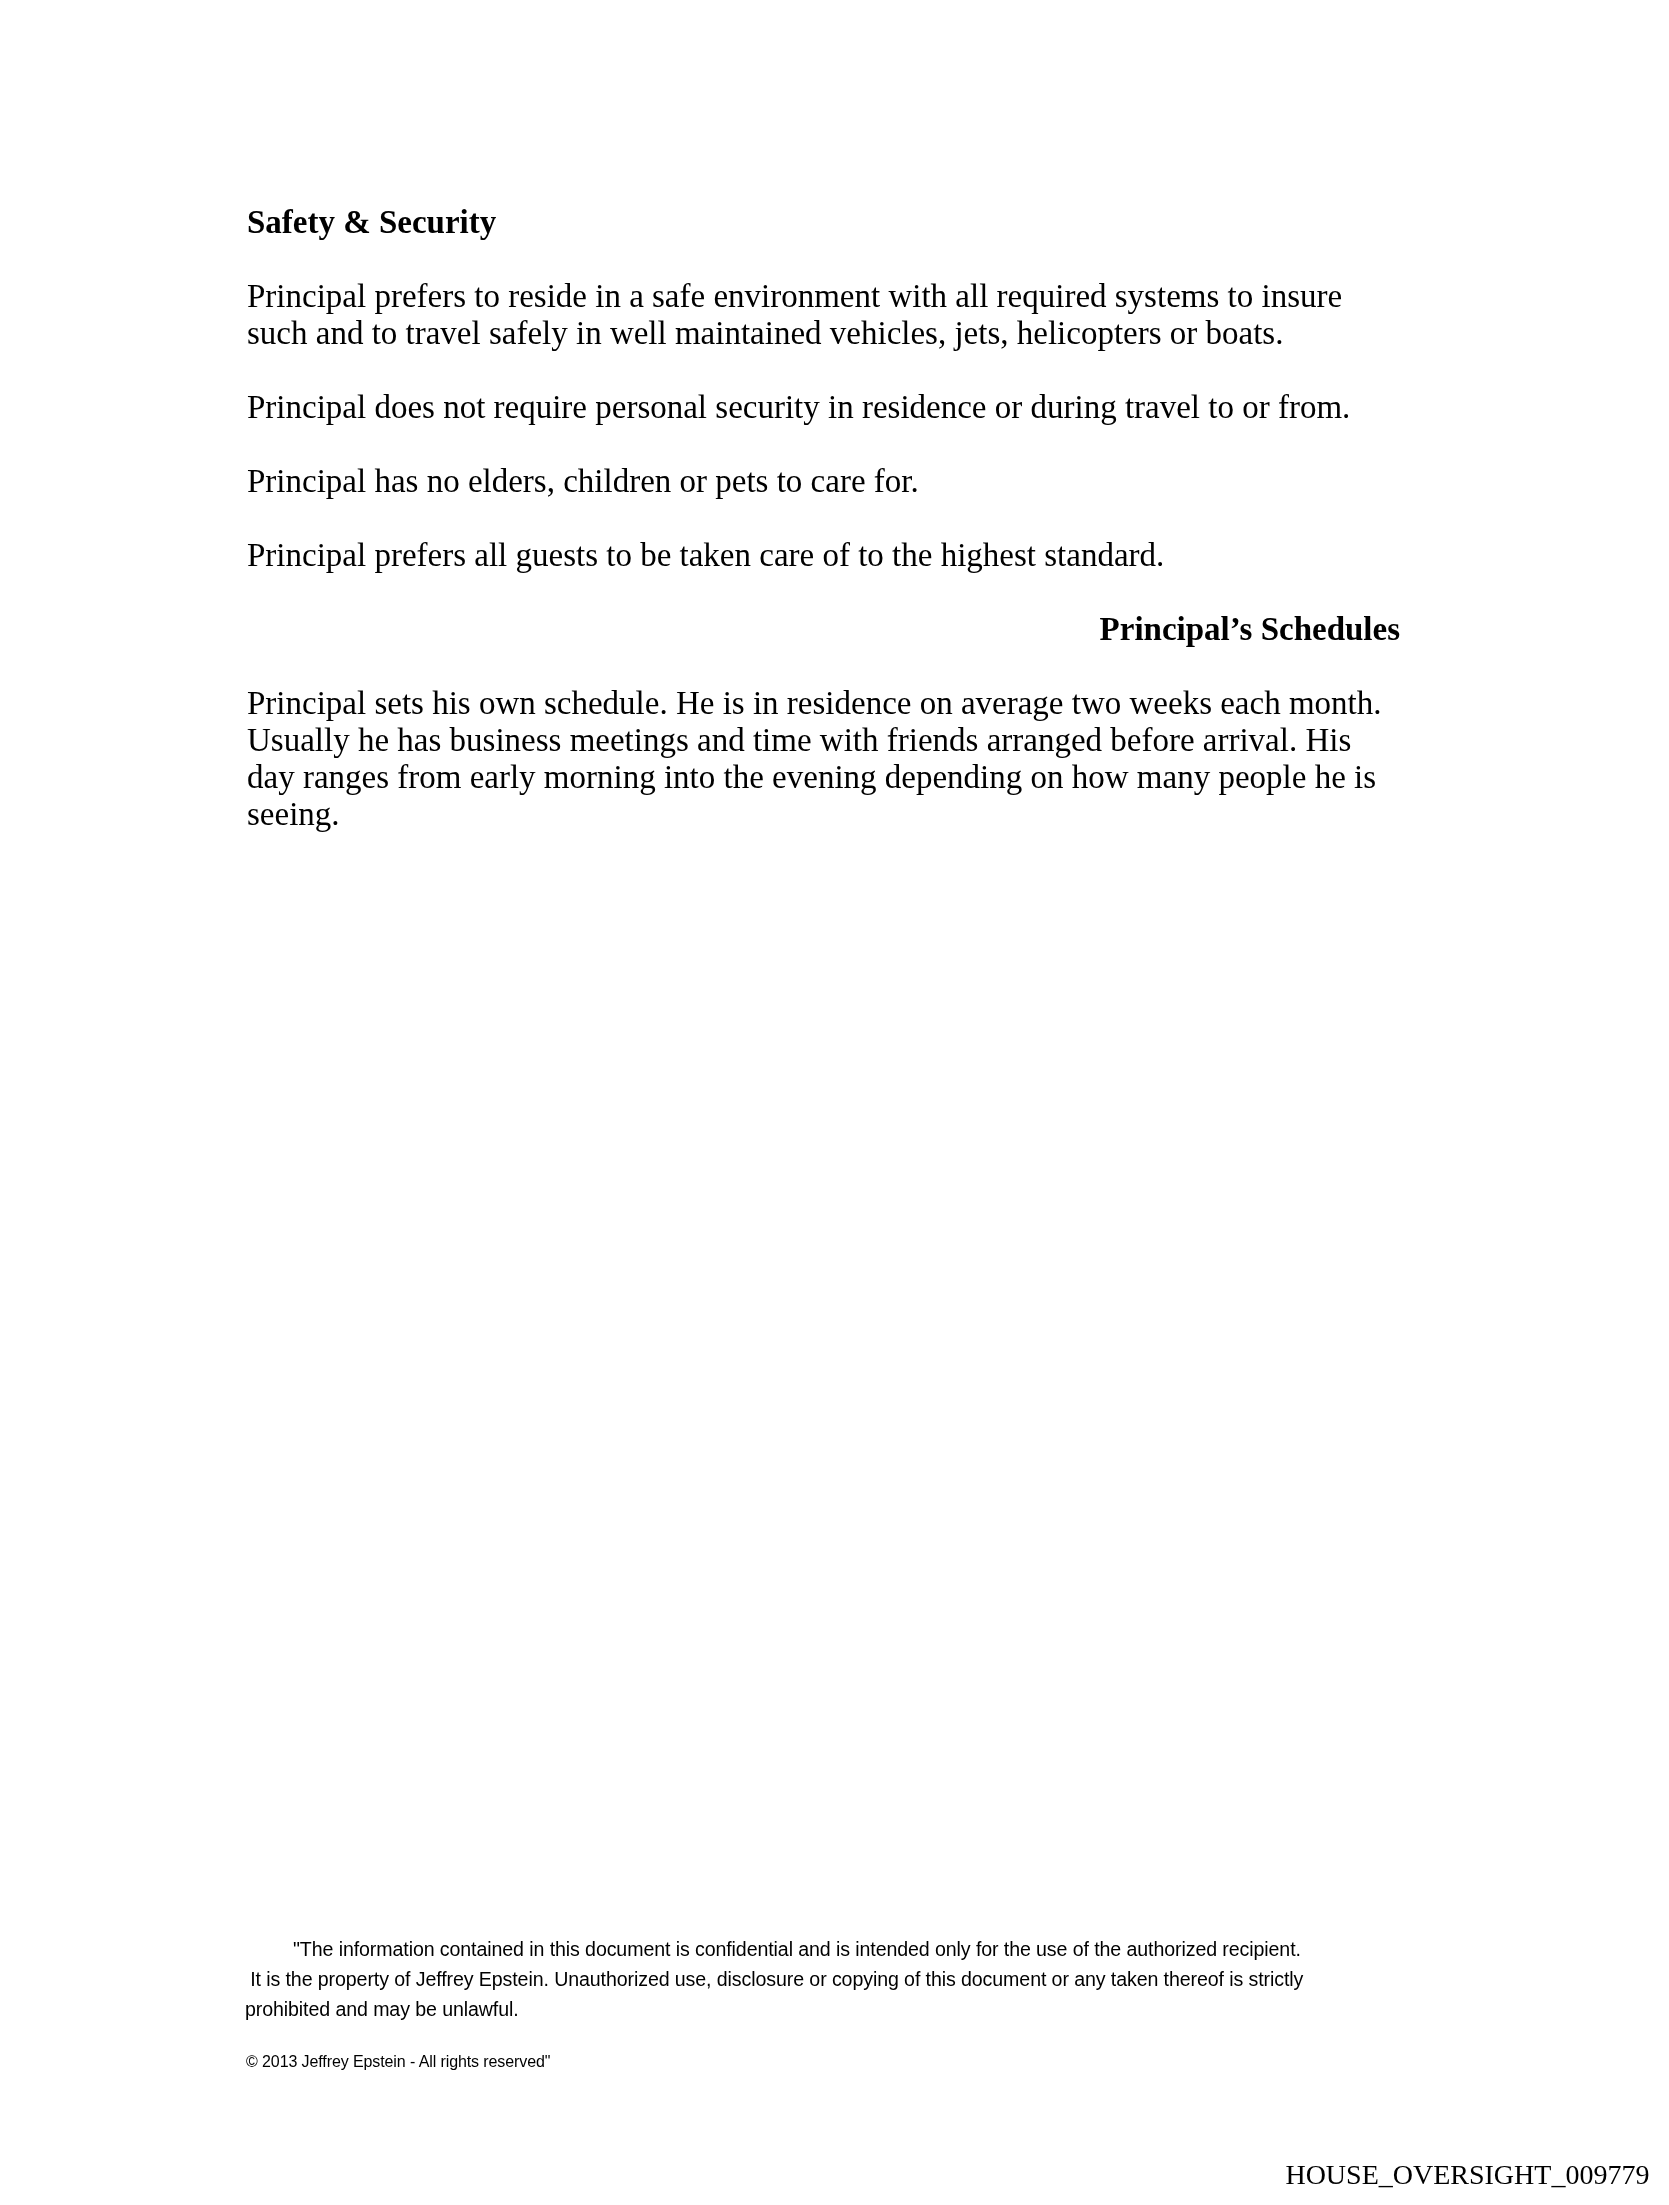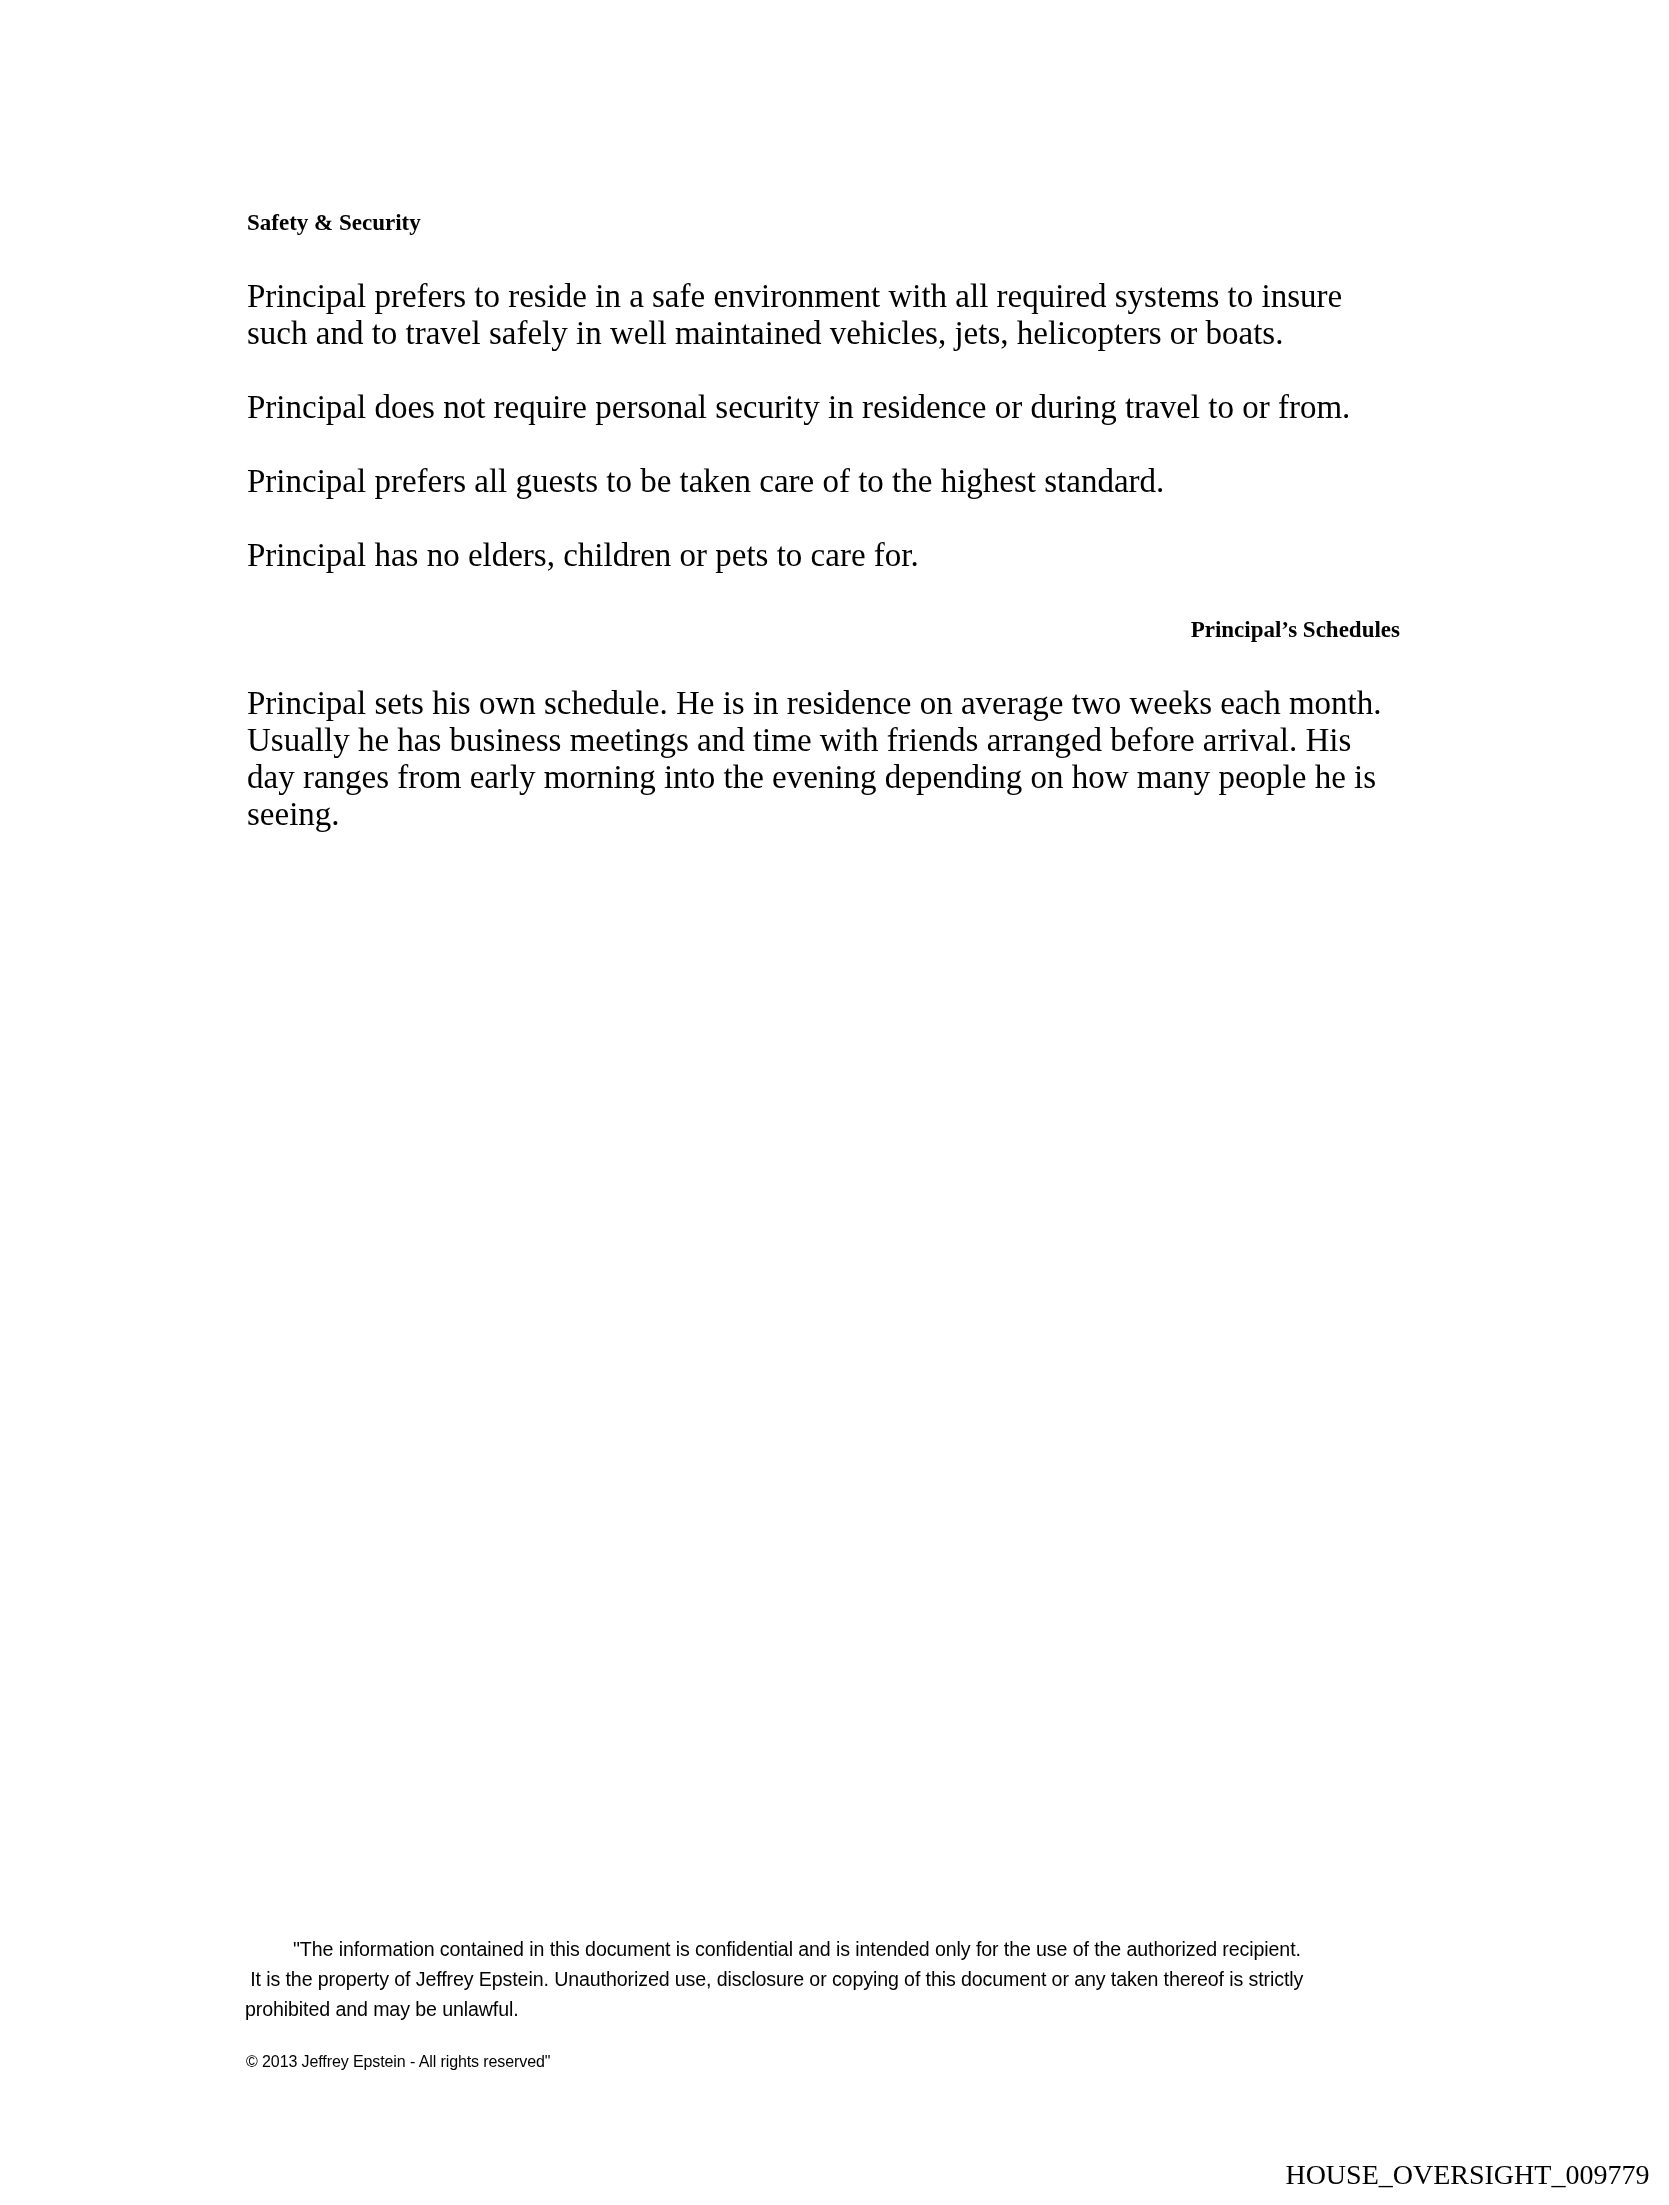--- a/index.html
+++ b/index.html
@@ -17,21 +17,21 @@
     position: absolute;
     left: 247px;
     top: 204px;
     width: 1153px;
     font-family: "Liberation Serif", serif;
     font-size: 33px;
     line-height: 37px;
     color: #000000;
   }
   .content h2 {
-    font-size: 23px;
+    font-size: 33px;
     font-weight: bold;
     margin: 0 0 37px 0;
   }
   .content p {
     margin: 0 0 37px 0;
   }
   .content h2.centered {
     text-align: right;
     margin-top: 37px; 
   }
@@ -73,23 +73,23 @@
 <div class="page">
 
   <div class="content">
     <h2>Safety &amp; Security</h2>
 
     <p>Principal prefers to reside in a safe environment with all required systems to insure such and to travel safely in well maintained vehicles, jets, helicopters or boats.</p>
 
     <p>Principal does not require personal security in residence or during travel to or from.</p>
 
 
+    <p>Principal has no elders, children or pets to care for.</p>
+
     <p>Principal prefers all guests to be taken care of to the highest standard.</p>
-
-    <p>Principal has no elders, children or pets to care for.</p>
 
     <h2 class="centered">Principal’s Schedules</h2>
 
     <p>Principal sets his own schedule. He is in residence on average two weeks each month. Usually he has business meetings and time with friends arranged before arrival. His day ranges from early morning into the evening depending on how many people he is seeing.</p>
   </div>
 
   <div class="footer">
     <div class="line-1">"The information contained in this document is confidential and is intended only for the use of the authorized recipient.</div>
     <div class="line-2">It is the property of Jeffrey Epstein. Unauthorized use, disclosure or copying of this document or any taken thereof is strictly</div>
     <div class="line-3">prohibited and may be unlawful.</div>

